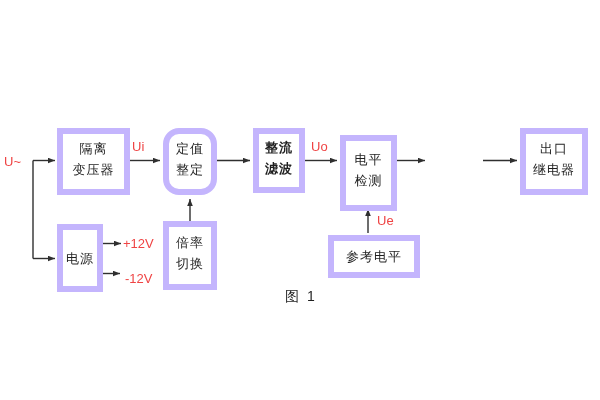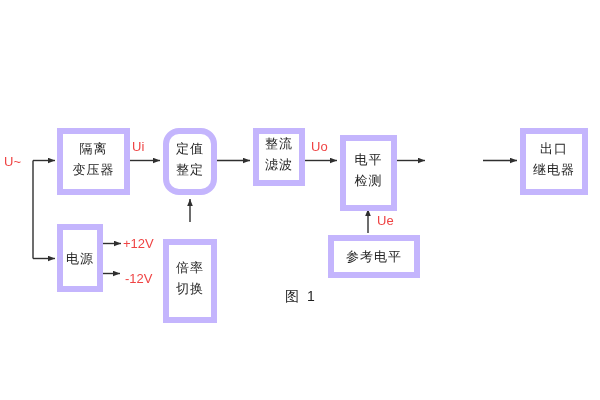--- a/index.html
+++ b/index.html
@@ -79,41 +79,41 @@
   <div class="box two-line" style="left:57px; top:128px; width:73px; height:67px;">
     <span>隔离</span>
     <span>变压器</span>
   </div>
 
   <div class="box two-line" style="left:163px; top:128px; width:54px; height:67px;border-radius:16px;">
     <span>定值</span>
     <span>整定</span>
   </div>
 
-  <div class="box two-line" style="left:253px; top:128px; width:52px; height:58px;">
+  <div class="box two-line" style="left:253px; top:128px; width:52px; height:65px;font-weight:bold;">
     <span>整流</span>
     <span>滤波</span>
   </div>
 
   <div class="box two-line" style="left:340px; top:128px; width:57px; height:76px;margin-top:7px;">
     <span>电平</span>
     <span>检测</span>
   </div>
 
 
   <div class="box two-line" style="left:520px; top:128px; width:68px; height:67px;">
     <span>出口</span>
     <span>继电器</span>
   </div>
 
   <div class="box" style="left:57px; top:224px; width:46px; height:68px;">
     <span>电源</span>
   </div>
 
-  <div class="box two-line" style="left:163px; top:239px; width:54px; height:84px;">
+  <div class="box two-line" style="left:163px; top:221px; width:54px; height:69px;">
     <span>倍率</span>
     <span>切换</span>
   </div>
 
   <div class="box" style="left:328px; top:235px; width:92px; height:43px;">
     <span>参考电平</span>
   </div>
 
   <span class="lbl" style="left:4px; top:155px;">U~</span>
   <span class="lbl" style="left:132px; top:140px;">Ui</span>

